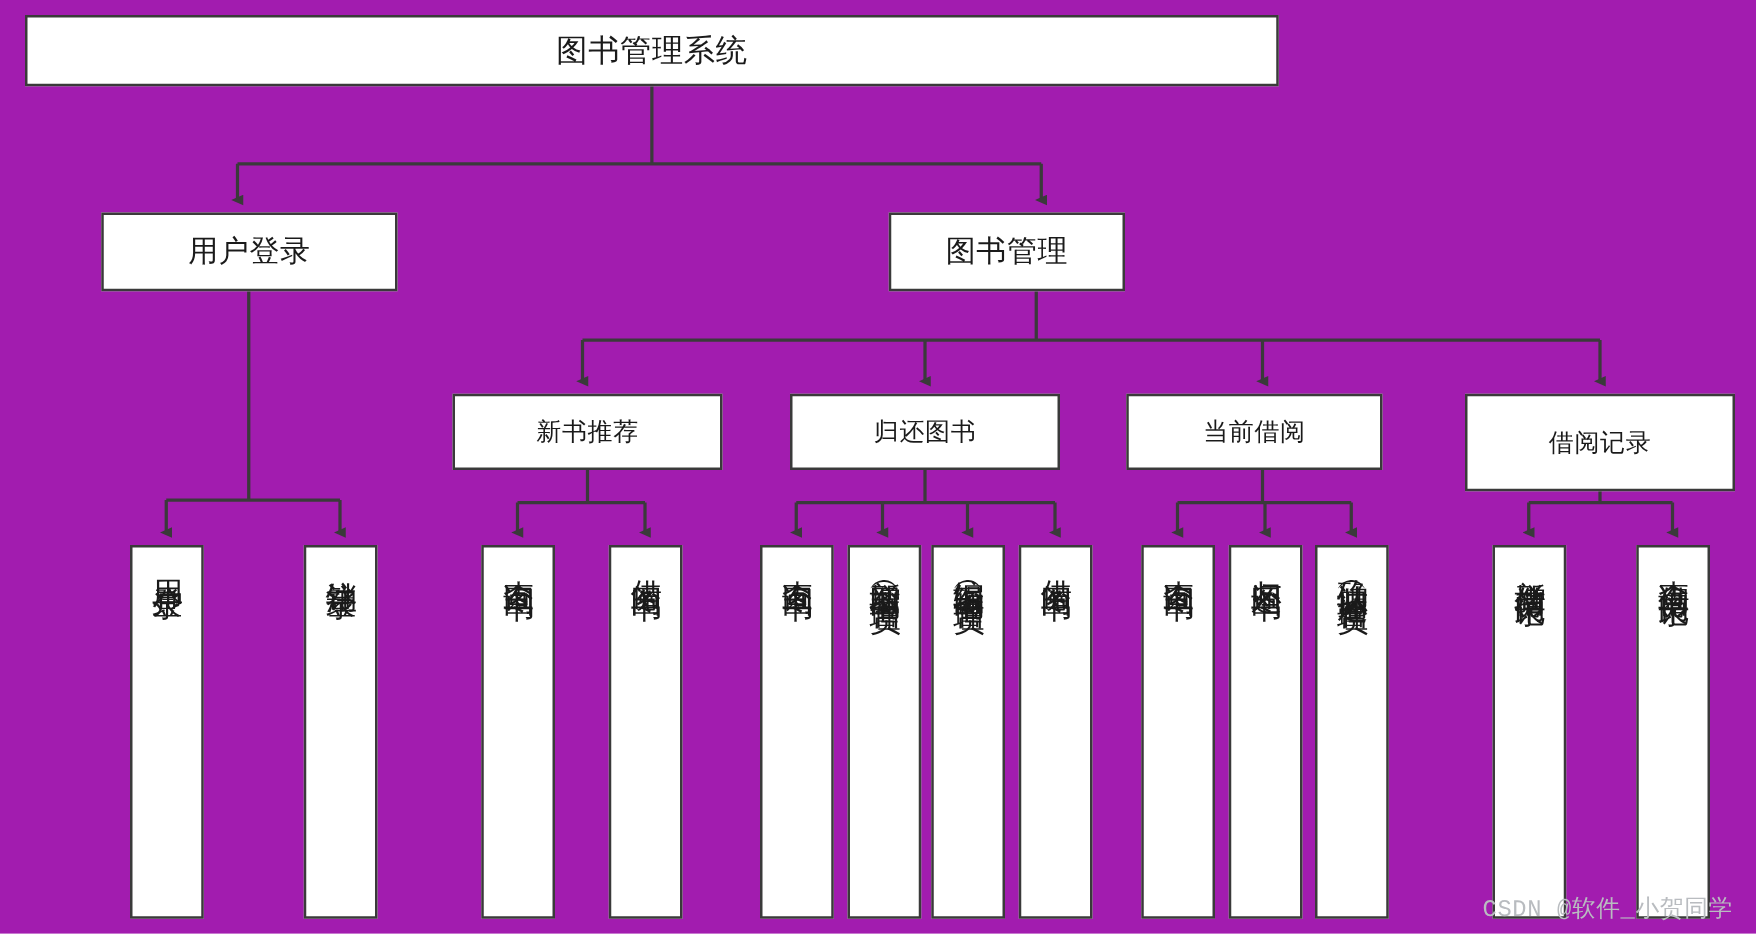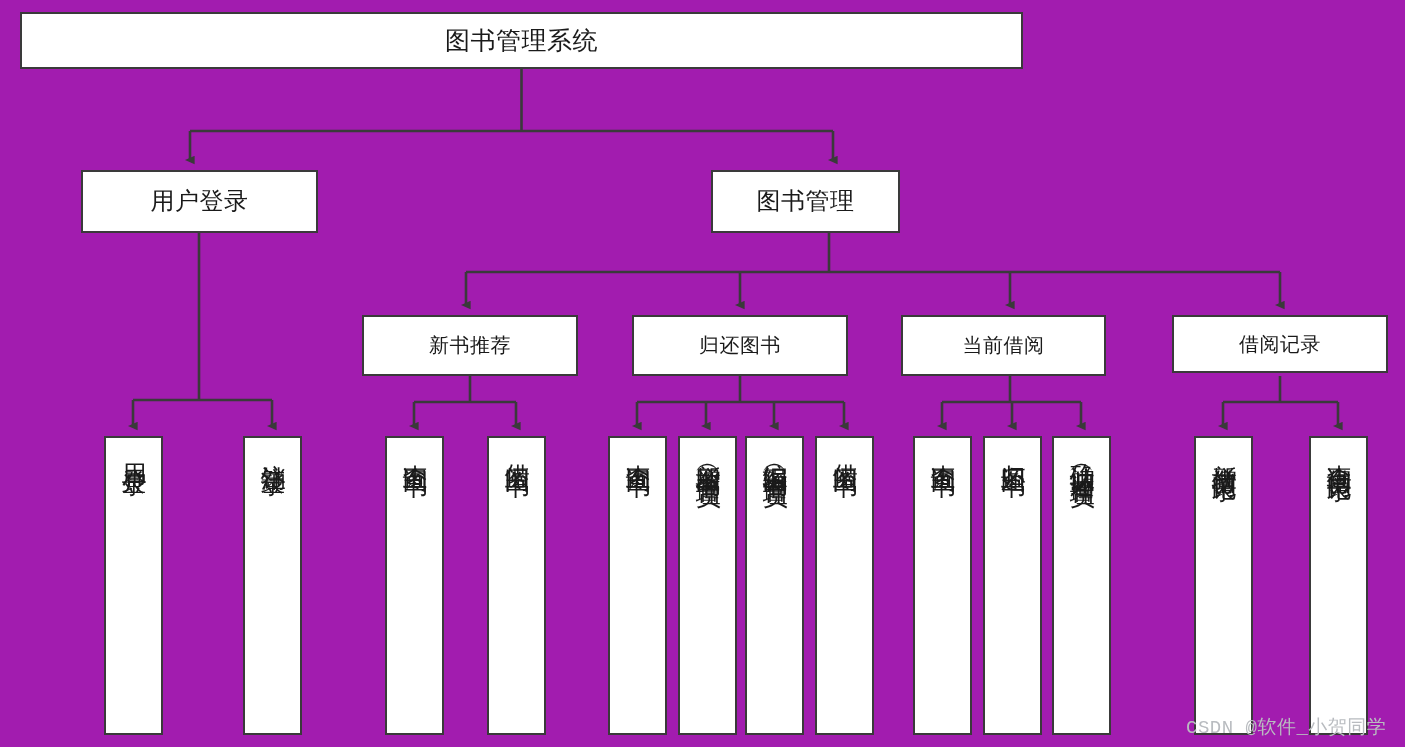--- a/index.html
+++ b/index.html
@@ -155,21 +155,21 @@
   </div>
 
   <div class="node level-2 horizontal" style="left:632px; top:315px; width:216px; height:61px;">
     <span class="node-label">归还图书</span>
   </div>
 
   <div class="node level-2 horizontal" style="left:901px; top:315px; width:205px; height:61px;">
     <span class="node-label">当前借阅</span>
   </div>
 
-  <div class="node level-2 horizontal" style="left:1172px; top:315px; width:216px; height:58px;">
+  <div class="node level-2 horizontal" style="left:1172px; top:315px; width:216px; height:78px;">
     <span class="node-label">借阅记录</span>
   </div>
 
   <div class="node vertical" style="left:104px; top:436px; width:59px; height:299px;">
     <span class="node-label">用户登录</span>
   </div>
 
   <div class="node vertical" style="left:243px; top:436px; width:59px; height:299px;">
     <span class="node-label">注销登录</span>
   </div>

